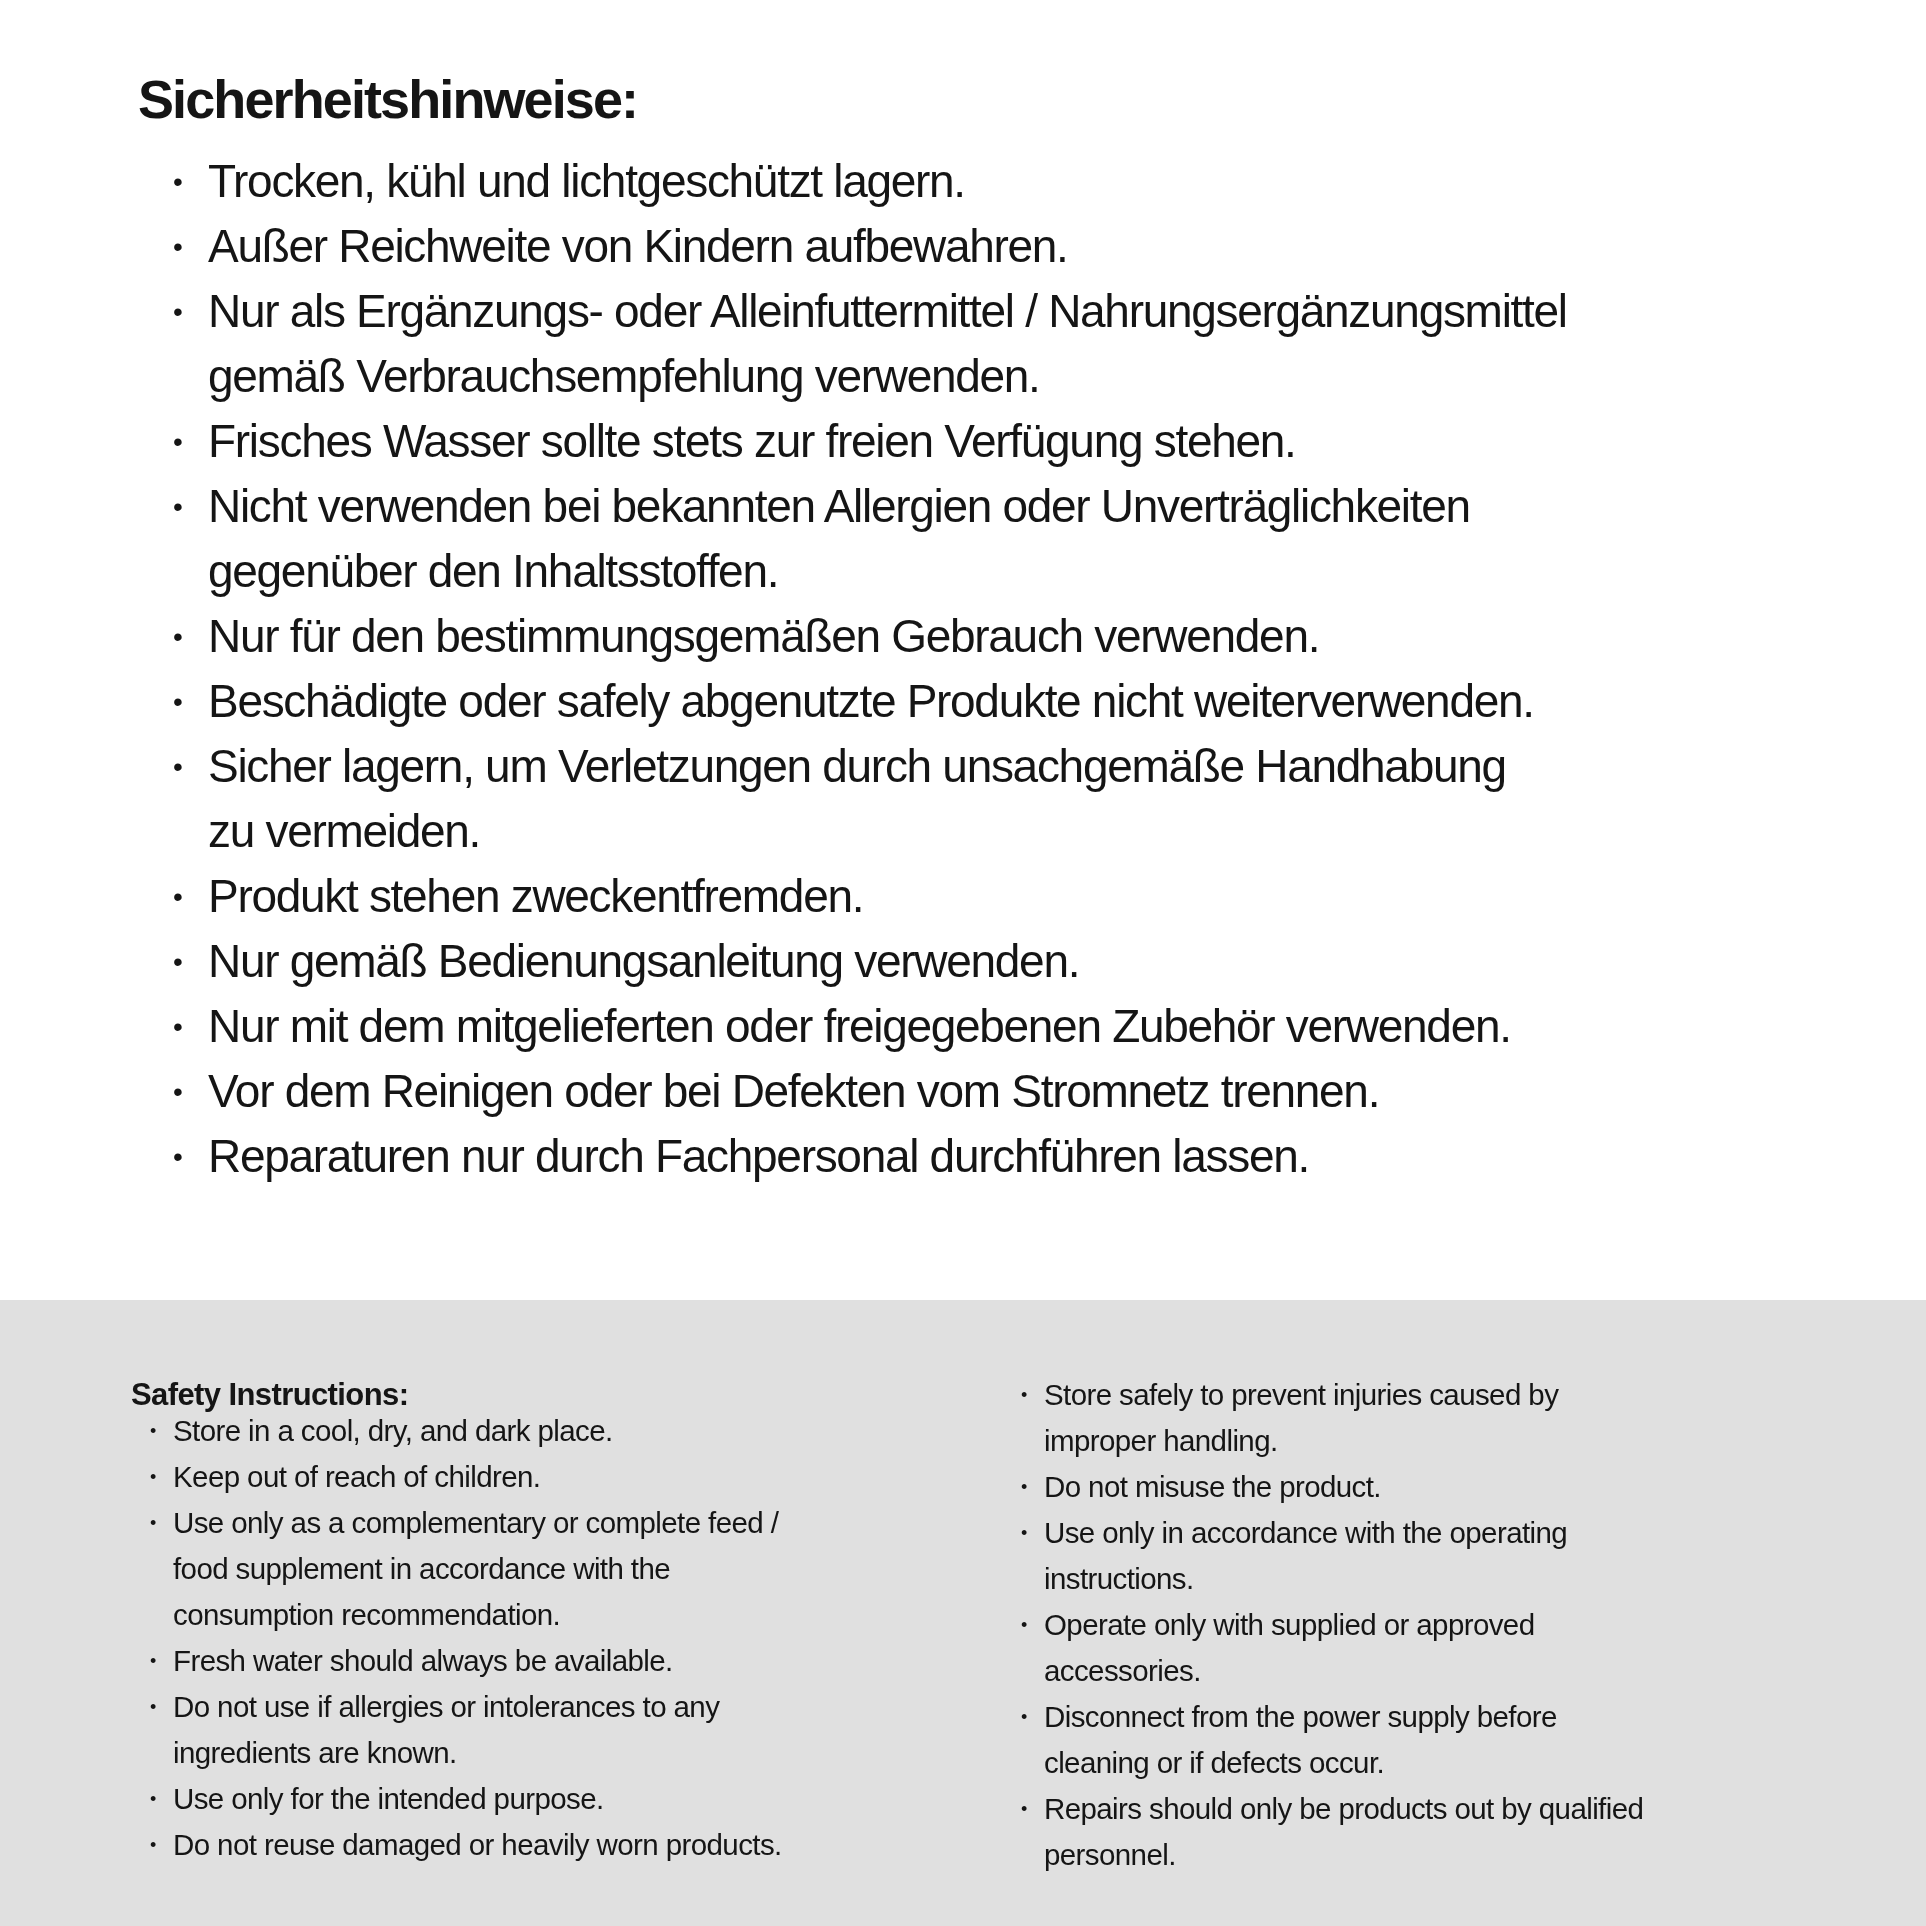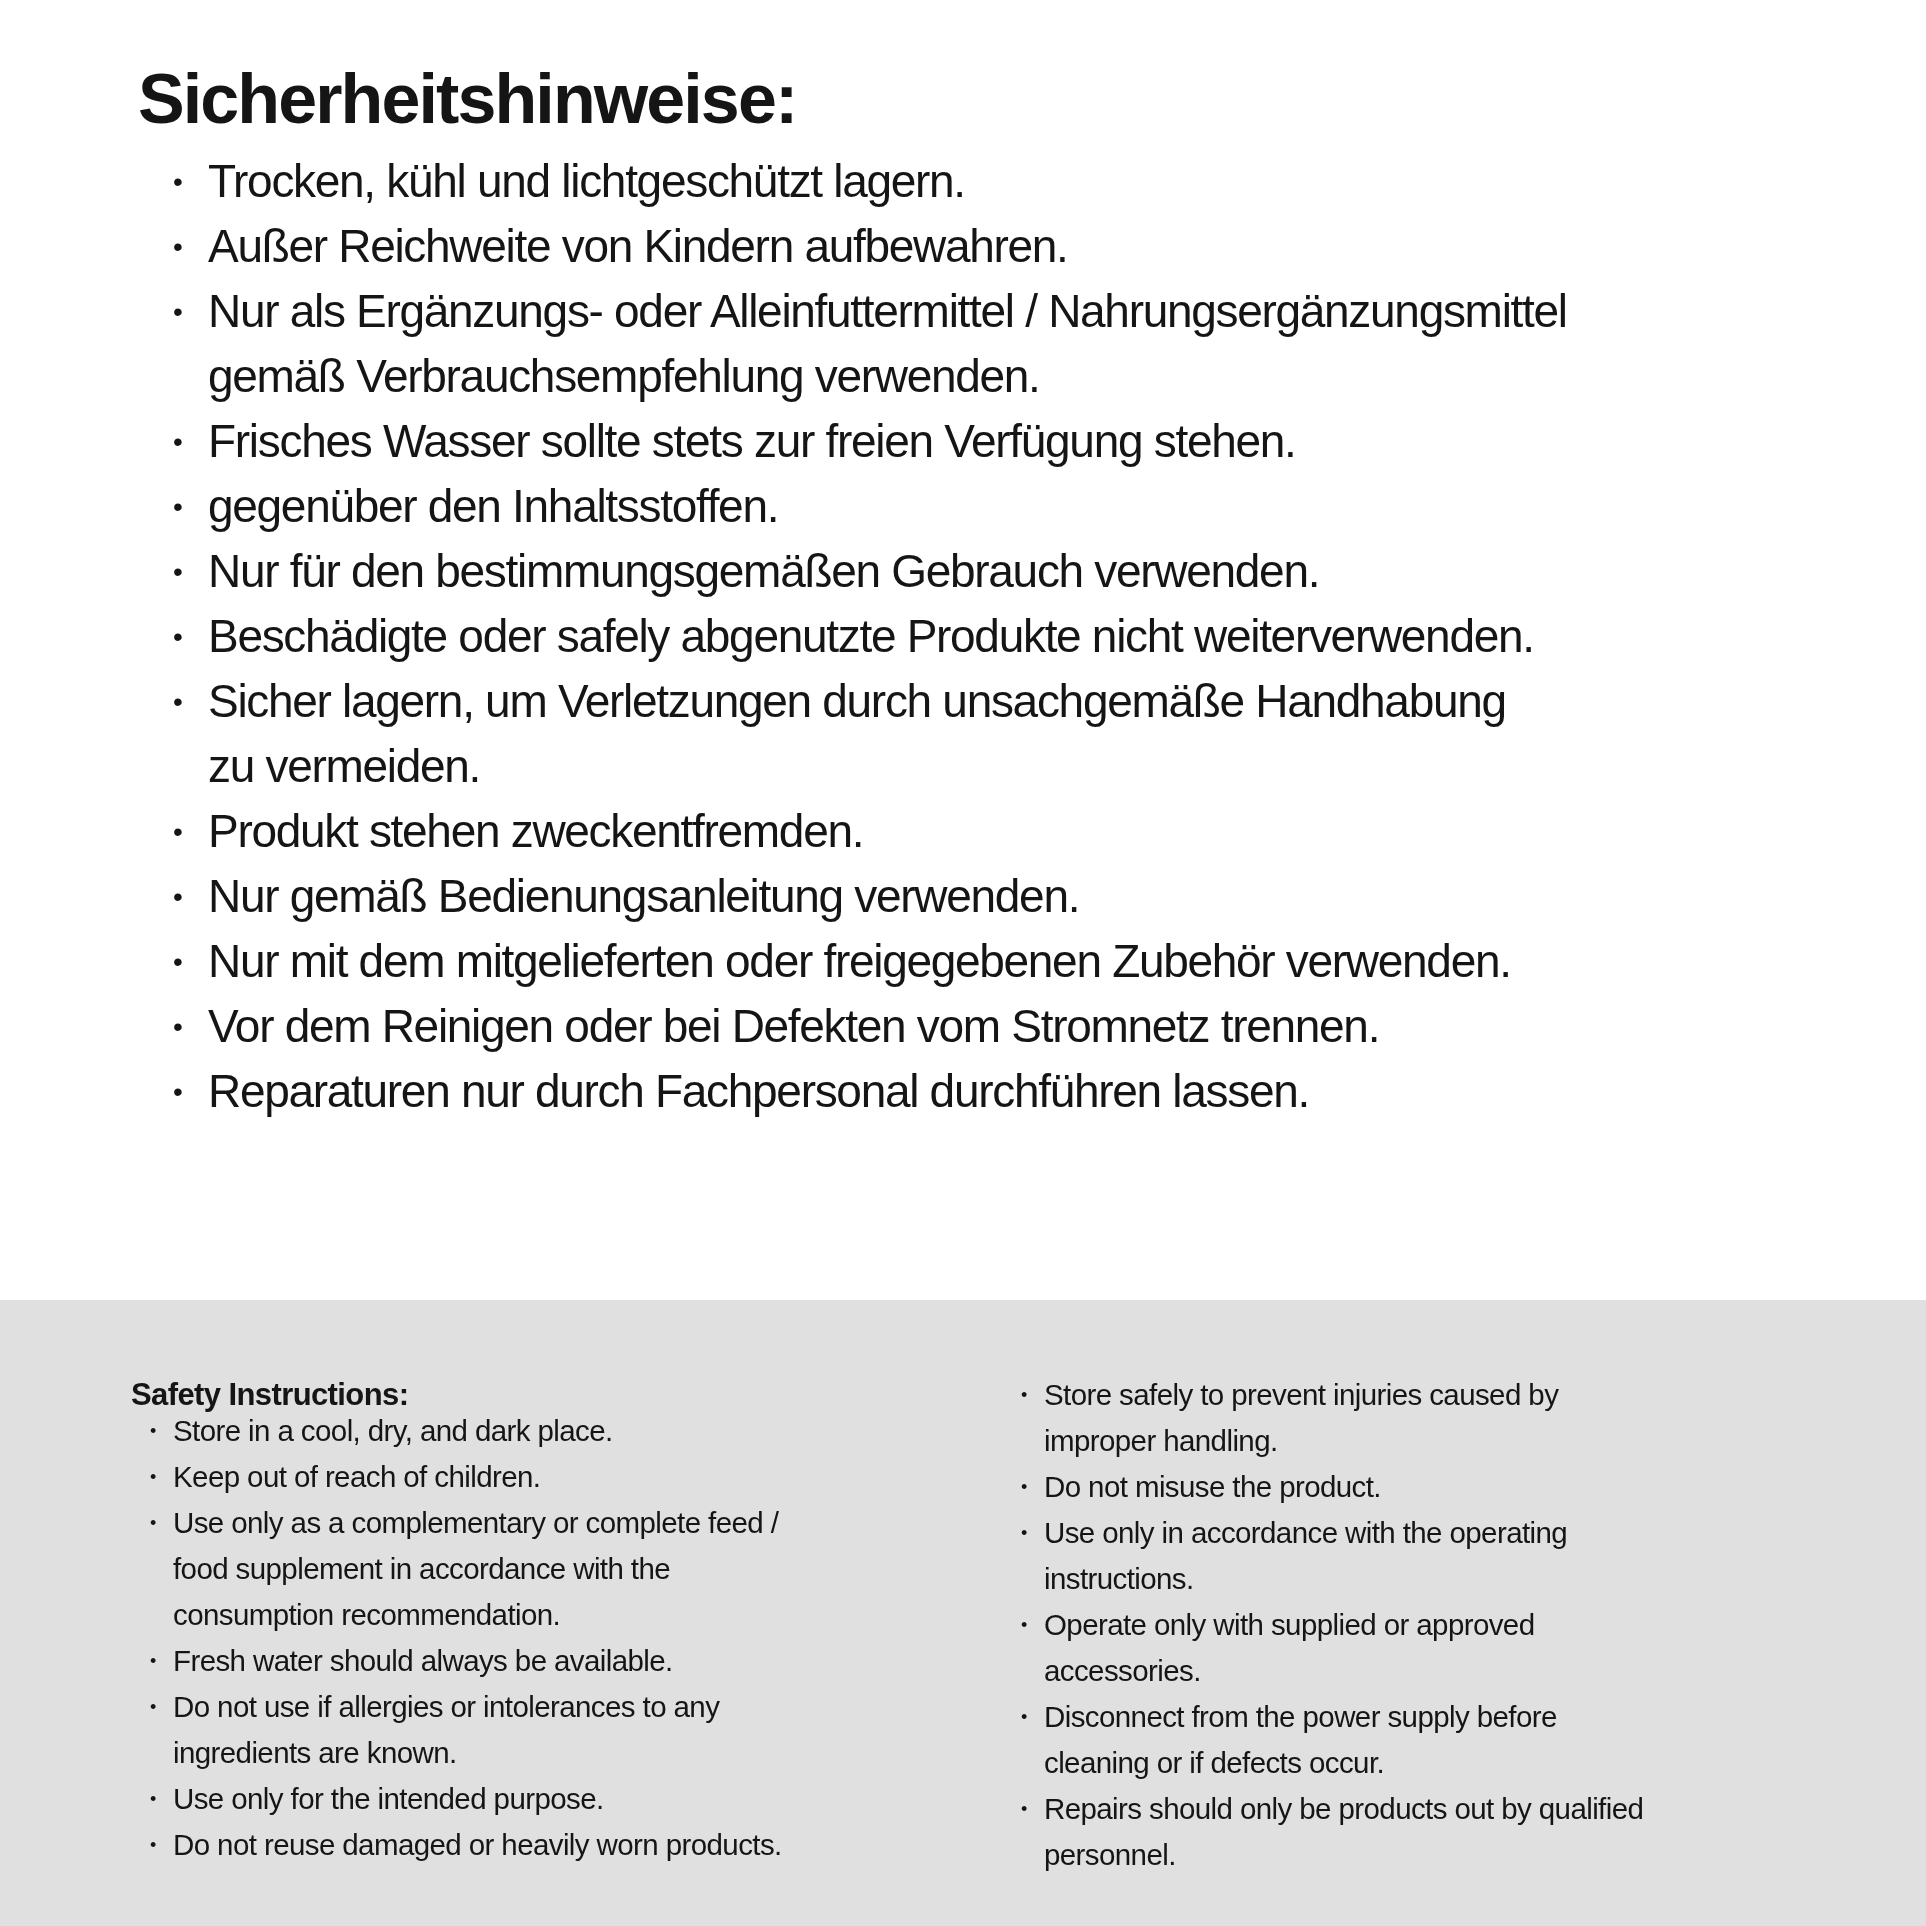--- a/index.html
+++ b/index.html
@@ -16,21 +16,21 @@
     width: 1926px;
     height: 1926px;
     background: #ffffff;
     overflow: hidden;
   }
   
   .de-title {
     position: absolute;
     left: 138px;
     top: 64px;
-    font-size: 70px;
+    font-size: 54px;
     font-weight: bold;
     letter-spacing: -1.9px;
     line-height: 71px;
     white-space: nowrap;
   }
   .list {
     list-style: none;
     margin: 0;
     padding: 0;
     position: absolute;
@@ -94,20 +94,21 @@
         <span class="dot">•</span>
         <div class="line">Nur als Ergänzungs- oder Alleinfuttermittel / Nahrungsergänzungsmittel</div>
         <div class="line">gemäß Verbrauchsempfehlung verwenden.</div>
       </li>
       <li class="item">
         <span class="dot">•</span>
         <div class="line">Frisches Wasser sollte stets zur freien Verfügung stehen.</div>
       </li>
       <li class="item">
         <span class="dot">•</span>
+        <div class="line">Nicht verwenden bei bekannten Allergien oder Unverträglichkeiten</div>
         <div class="line">gegenüber den Inhaltsstoffen.</div>
       </li>
       <li class="item">
         <span class="dot">•</span>
         <div class="line">Nur für den bestimmungsgemäßen Gebrauch verwenden.</div>
       </li>
       <li class="item">
         <span class="dot">•</span>
         <div class="line">Beschädigte oder safely abgenutzte Produkte nicht weiterverwenden.</div>
       </li>

